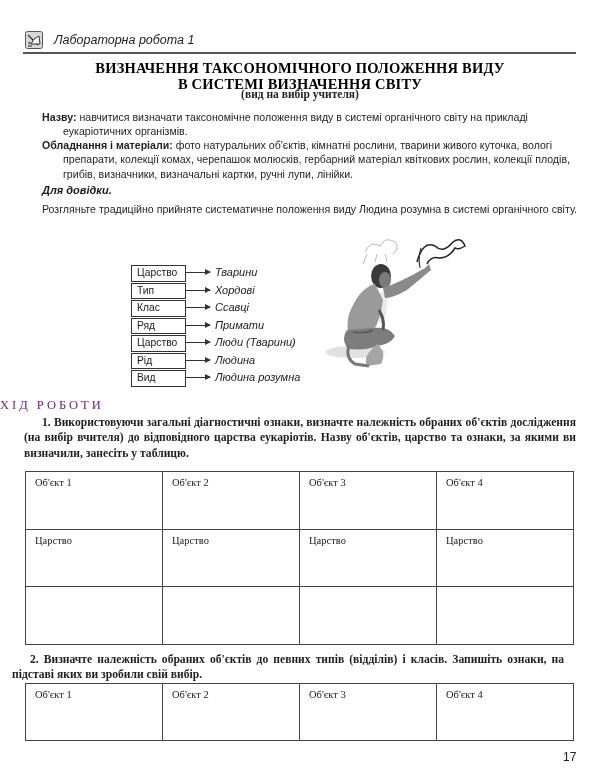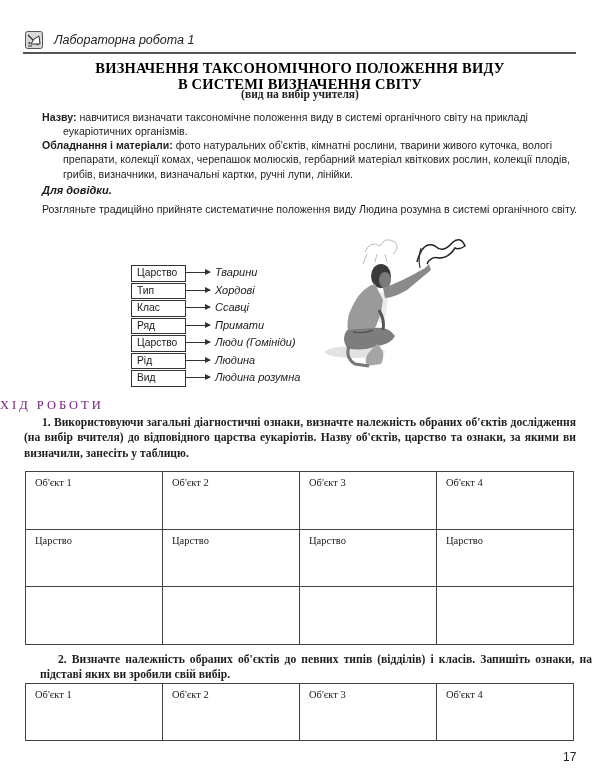--- a/index.html
+++ b/index.html
@@ -30,21 +30,21 @@
   .tax-arrow { position: absolute; left: 55px; top: 7px; width: 24px; height: 1.2px; background: #333; }
   .tax-arrow::after { content: ""; position: absolute; right: -1px; top: -3px; border-left: 6px solid #333; border-top: 3.5px solid transparent; border-bottom: 3.5px solid transparent; }
   .tax-value { position: absolute; left: 84px; top: 1px; font-size: 11px; font-style: italic; white-space: nowrap; color: #1a1a1a; }
 
   .illustration { position: absolute; left: 325px; top: 232px; width: 158px; height: 148px; }
 
   .section { position: absolute; left: 0; top: 398px; width: 600px; text-align: left; font-family: "Liberation Serif", serif; font-size: 12.5px; letter-spacing: 3px; color: #701a75; }
 
   .serif-para { position: absolute; font-family: "Liberation Serif", serif; font-weight: bold; font-size: 11.6px; line-height: 15.3px; color: #1e1e1e; text-align: justify; }
   .task1 { left: 24px; top: 415px; width: 552px; text-indent: 18px; }
-  .task2 { left: 40px; top: 652px; width: 552px; text-indent: 18px; }
+  .task2 { left: 12px; top: 652px; width: 552px; text-indent: 18px; }
 
   table.grid { position: absolute; border-collapse: collapse; table-layout: fixed; padding-left: 13px; }
   table.grid td { border: 1.2px solid #444; vertical-align: top; padding: 5px 0 0 9px; font-family: "Liberation Serif", serif; font-size: 10.5px; color: #222; }
   .g1 { left: 25px; top: 471px; width: 549px; }
   .g1 tr { height: 57.5px; }
   .g2 { left: 25px; top: 683px; width: 549px; }
   .g2 tr { height: 57px; }
 
   .page-num { position: absolute; left: 563px; top: 750px; font-size: 12px; font-weight: normal; color: #222; }
 </style>
@@ -95,21 +95,21 @@
     <div class="tax-value">Ссавці</div>
   </div>
   <div class="tax-row">
     <div class="tax-box">Ряд</div>
     <div class="tax-arrow"></div>
     <div class="tax-value">Примати</div>
   </div>
   <div class="tax-row">
     <div class="tax-box">Царство</div>
     <div class="tax-arrow"></div>
-    <div class="tax-value">Люди (Гомініди)</div>
+    <div class="tax-value">Люди (Тварини)</div>
   </div>
   <div class="tax-row">
     <div class="tax-box">Рід</div>
     <div class="tax-arrow"></div>
     <div class="tax-value">Людина</div>
   </div>
   <div class="tax-row">
     <div class="tax-box">Вид</div>
     <div class="tax-arrow"></div>
     <div class="tax-value">Людина розумна</div>

